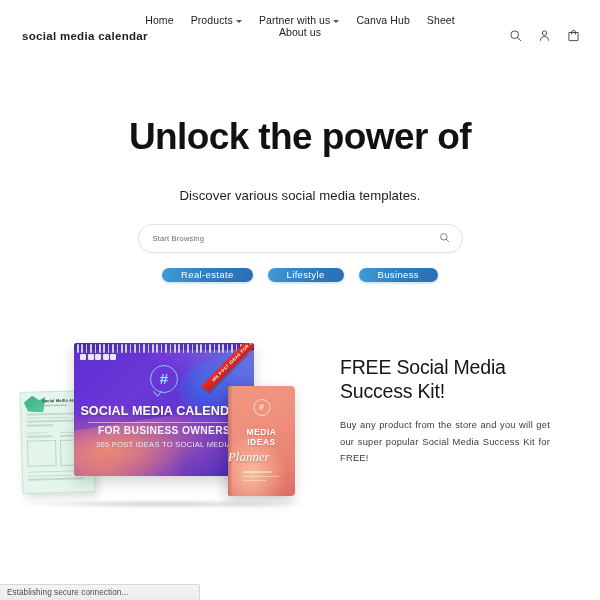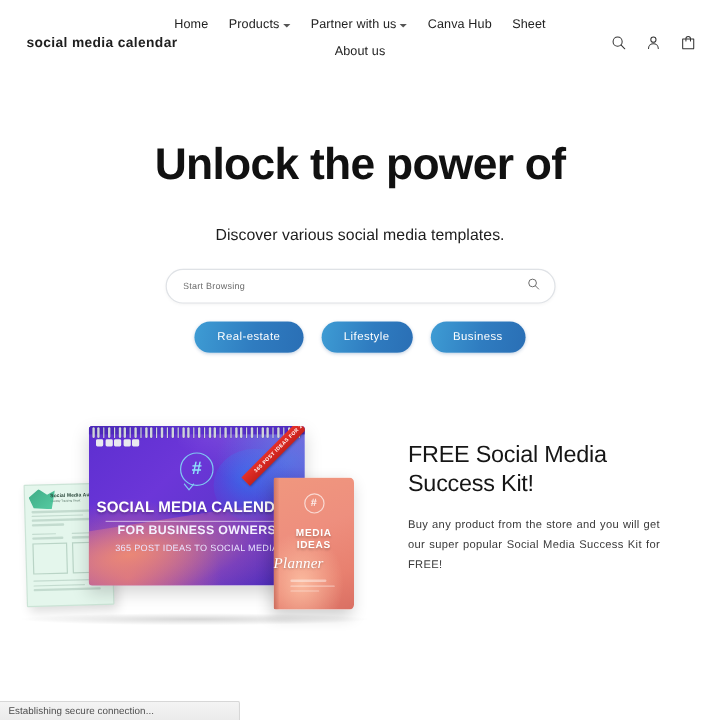--- a/index.html
+++ b/index.html
@@ -37,21 +37,21 @@
     white-space: nowrap;
   }
 
   .nav-wrap {
     position: absolute;
     left: 0; right: 0;
     top: 14px;
     display: flex;
     flex-direction: column;
     align-items: center;
-    gap: 11px;
+    gap: 0;
   }
 
   .nav-row {
     display: flex;
     align-items: center;
     gap: 17px;
   }
 
   .nav-item {
     font-size: 10.5px;
@@ -134,21 +134,21 @@
   .chips {
     margin-top: 15px;
     display: flex;
     justify-content: center;
     gap: 15px;
   }
 
   .chip {
     border: 0;
     border-radius: 16px;
-    height: 26px;
+    height: 14px;
     padding: 0 19px;
     color: #ffffff;
     font-family: "Liberation Sans", sans-serif;
     font-size: 9.5px;
     letter-spacing: 0.35px;
     cursor: pointer;
     background: linear-gradient(100deg, #3e9cd4 0%, #2f7cc0 55%, #2a6fb5 100%);
     box-shadow: 0 1px 3px rgba(40,90,150,0.28);
     white-space: nowrap;
   }

